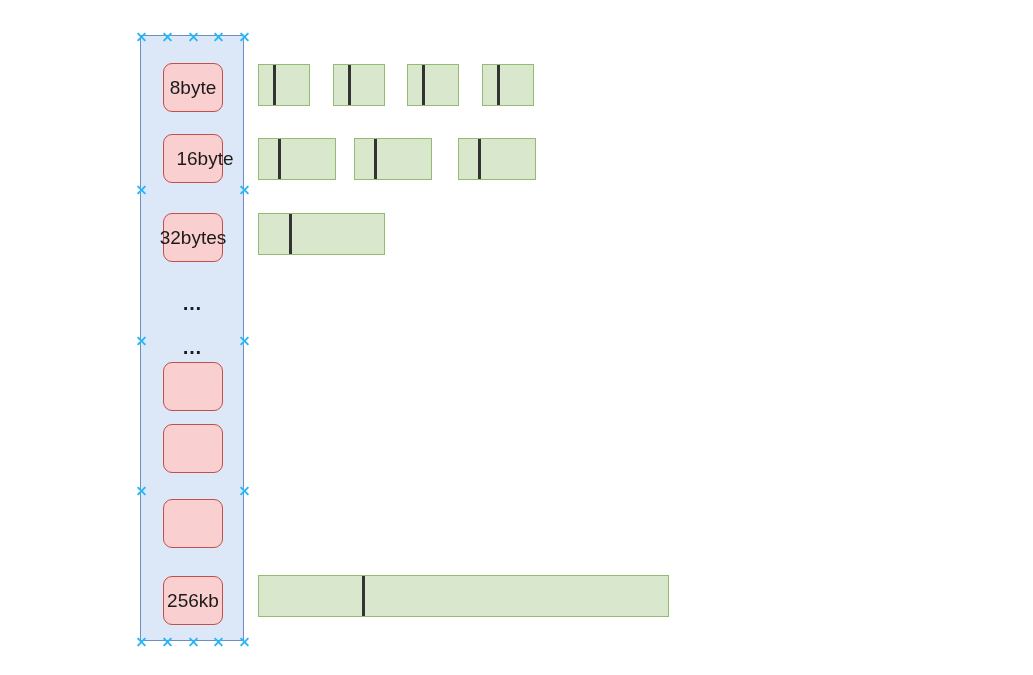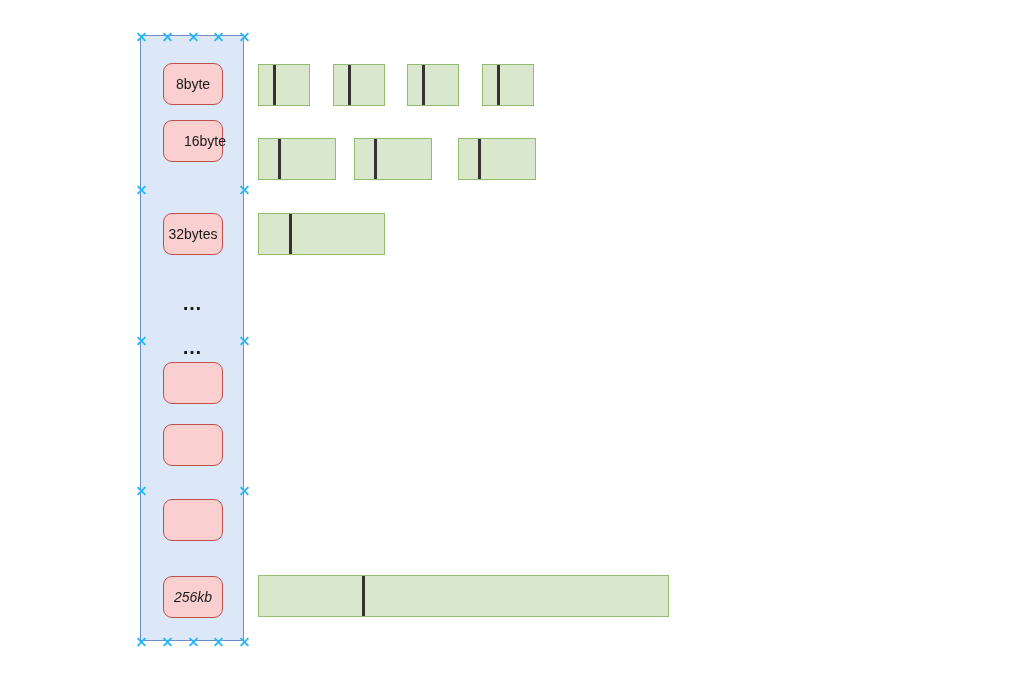--- a/index.html
+++ b/index.html
@@ -53,29 +53,29 @@
     height: 2px;
     background: #29b6f6;
   }
   .handle::before { transform: rotate(45deg); }
   .handle::after  { transform: rotate(-45deg); }
 
   
   .size-box {
     position: absolute;
     width: 60px;
-    height: 42px;
+    height: 49px;
     background: #f9cfcf;
     border: 1.6px solid #c0504d;
     border-radius: 9px;
     box-sizing: border-box;
     display: flex;
     align-items: center;
     justify-content: center;
-    font-size: 14px;
+    font-size: 19px;
     color: #1a1a1a;
     line-height: 1;
   }
 
   
   .ellipsis {
     position: absolute;
     width: 60px;
     text-align: center;
     font-size: 20px;
@@ -117,21 +117,21 @@
 <body>
 
 <div id="canvas">
 
   <div class="bin-column"></div>
 
   <div class="size-box" style="left:163px; top:63px;">
     <span>8byte</span>
   </div>
 
-  <div class="size-box" style="left:163px; top:120px;padding-left:24px;">
+  <div class="size-box" style="left:163px; top:134px;padding-left:24px;">
     <span>16byte</span>
   </div>
 
   <div class="size-box" style="left:163px; top:213px;text-align:right;">
     <span>32bytes</span>
   </div>
 
   <div class="ellipsis" style="left:163px; top:293px;">…</div>
 
   <div class="ellipsis" style="left:163px; top:337px;">…</div>
@@ -141,21 +141,21 @@
   </div>
 
   <div class="size-box" style="left:163px; top:424px;">
     <span></span>
   </div>
 
   <div class="size-box" style="left:163px; top:499px;">
     <span></span>
   </div>
 
-  <div class="size-box" style="left:163px; top:576px;font-style:italic;">
+  <div class="size-box" style="left:163px; top:576px;">
     <span>256kb</span>
   </div>
 
   <div class="chunk" style="left:258px; top:64px; width:52px;">
     <div class="divider" style="left:14px;"></div>
   </div>
   <div class="chunk" style="left:333px; top:64px; width:52px;">
     <div class="divider" style="left:14px;"></div>
   </div>
   <div class="chunk" style="left:407px; top:64px; width:52px;">

